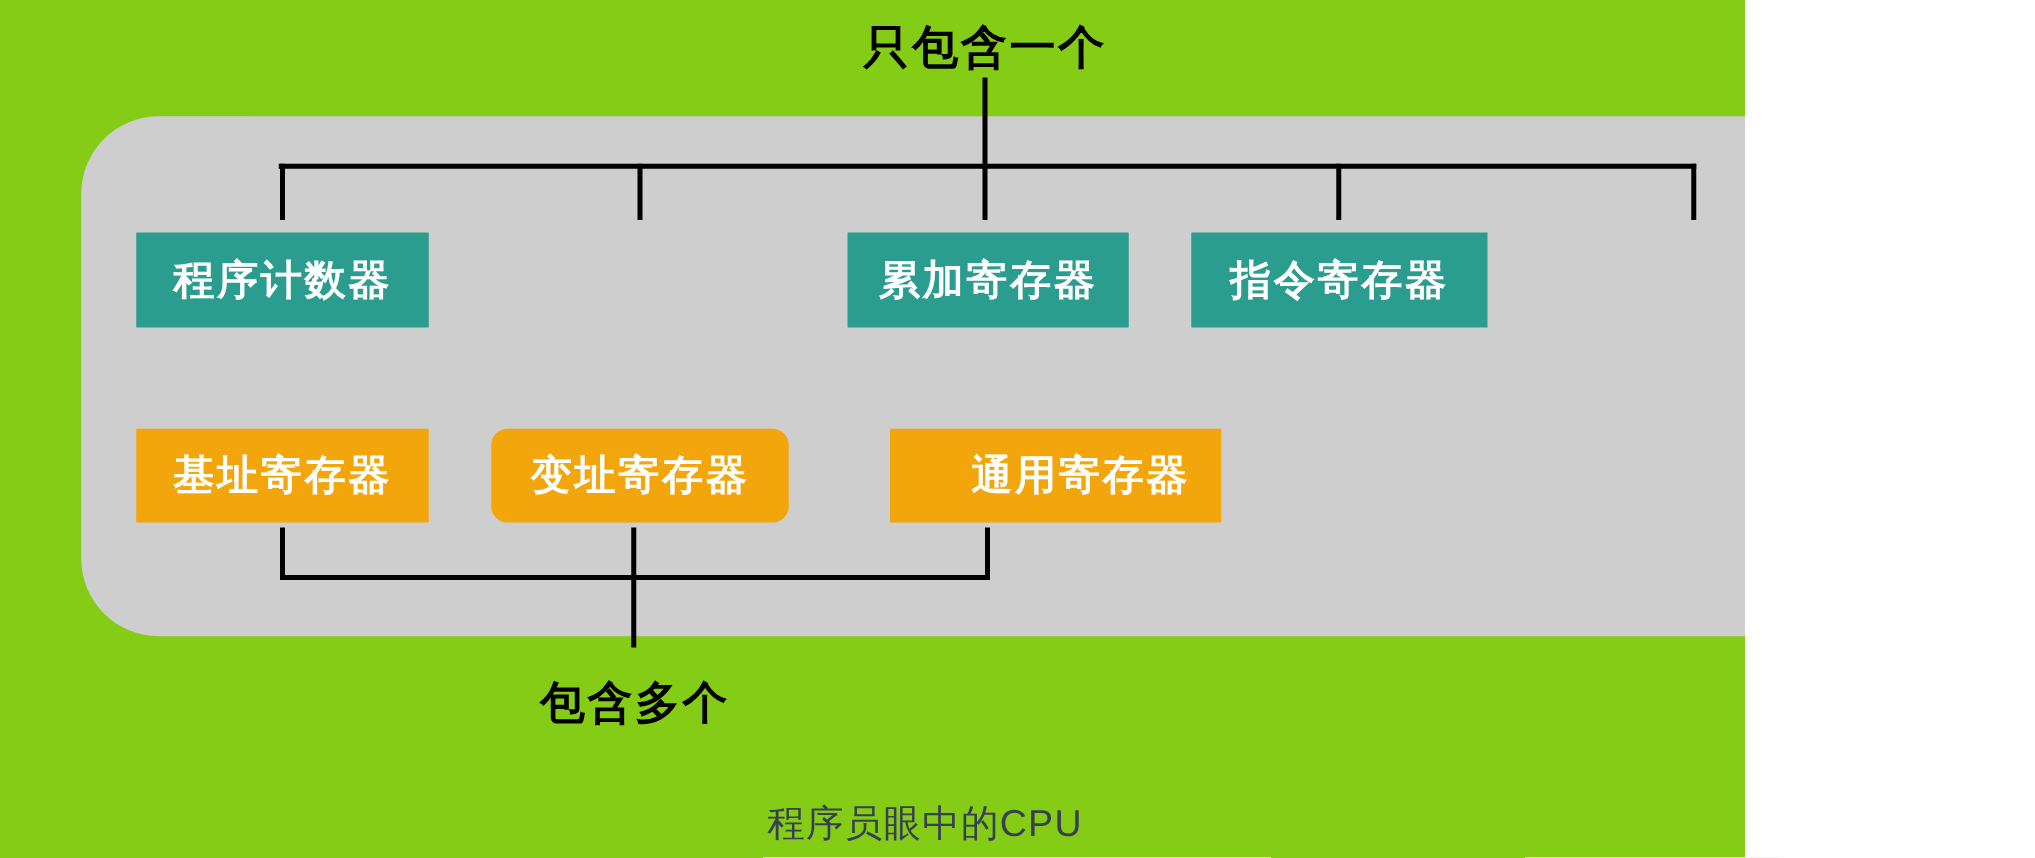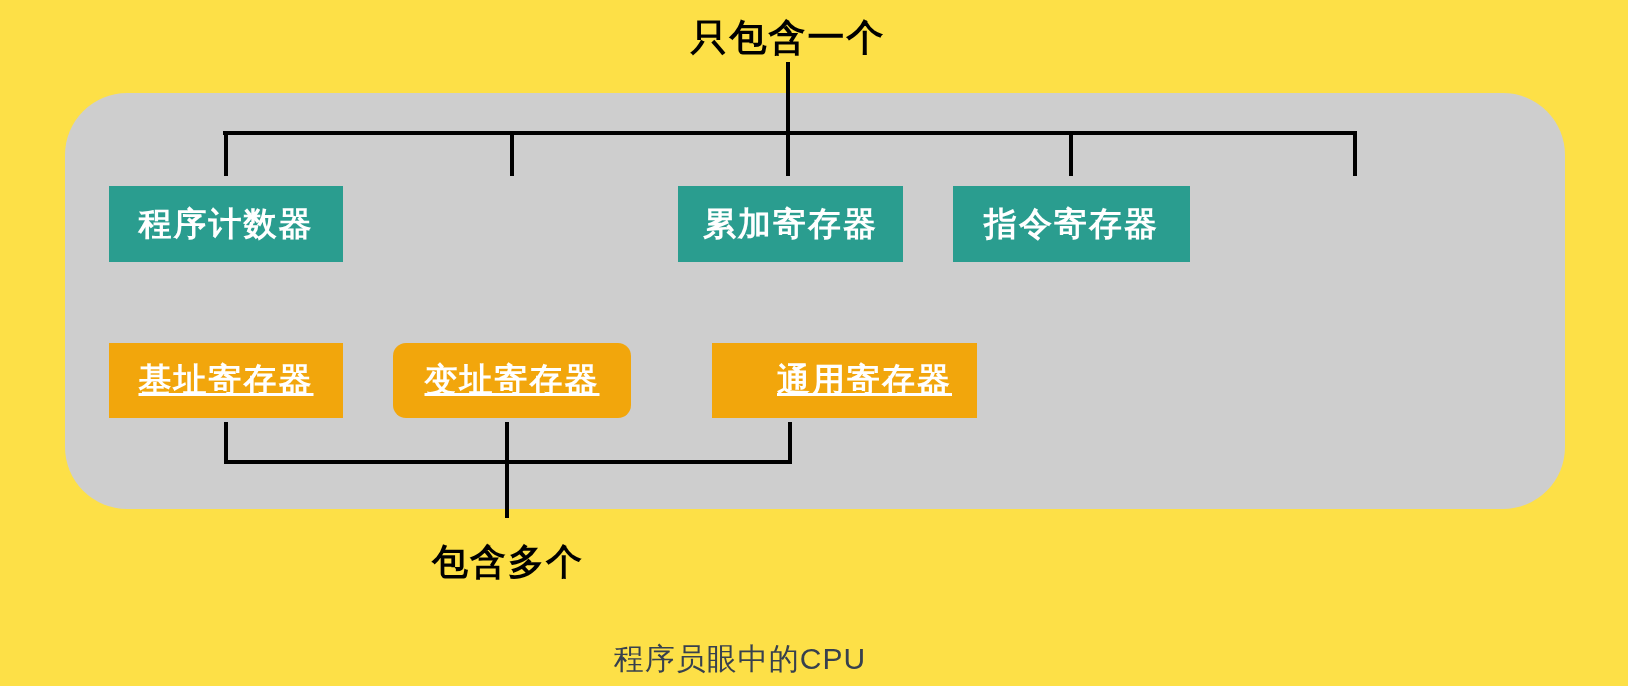--- a/index.html
+++ b/index.html
@@ -3,23 +3,23 @@
 <meta charset="utf-8">
 <style>
   html, body {
     margin: 0;
     padding: 0;
     background: #ffffff;
     font-family: "Liberation Sans", "DejaVu Sans", sans-serif;
   }
   .stage {
     position: relative;
-    width: 1628px;
+    width: 1396px;
     height: 686px;
-    background: #fde047;
+    background: #84cc16;
     overflow: hidden;
   }
   .cpu-body {
     position: absolute;
     left: 65px;
     top: 93px;
     width: 1500px;
     height: 416px;
     background: var(--cpu-body, #CECECE);
     border-radius: 62px;
@@ -36,21 +36,21 @@
     display: flex;
     align-items: center;
     justify-content: center;
     color: var(--reg-text, #ffffff);
     font-size: 33px;
     font-weight: 600;
     letter-spacing: 2px;
     white-space: nowrap;
   }
   .reg.single { top: 186px; background: var(--teal, #2A9D8F); }
-  .reg.multiple { top: 343px; height: 75px; background: var(--orange, #F2A60C); text-decoration: underline; }
+  .reg.multiple { top: 343px; height: 75px; background: var(--orange, #F2A60C); }
   .annotation {
     position: absolute;
     width: 400px;
     text-align: center;
     font-size: 37px;
     font-weight: 700;
     color: var(--annotation, #000000);
     letter-spacing: 2px;
     white-space: nowrap;
   }

